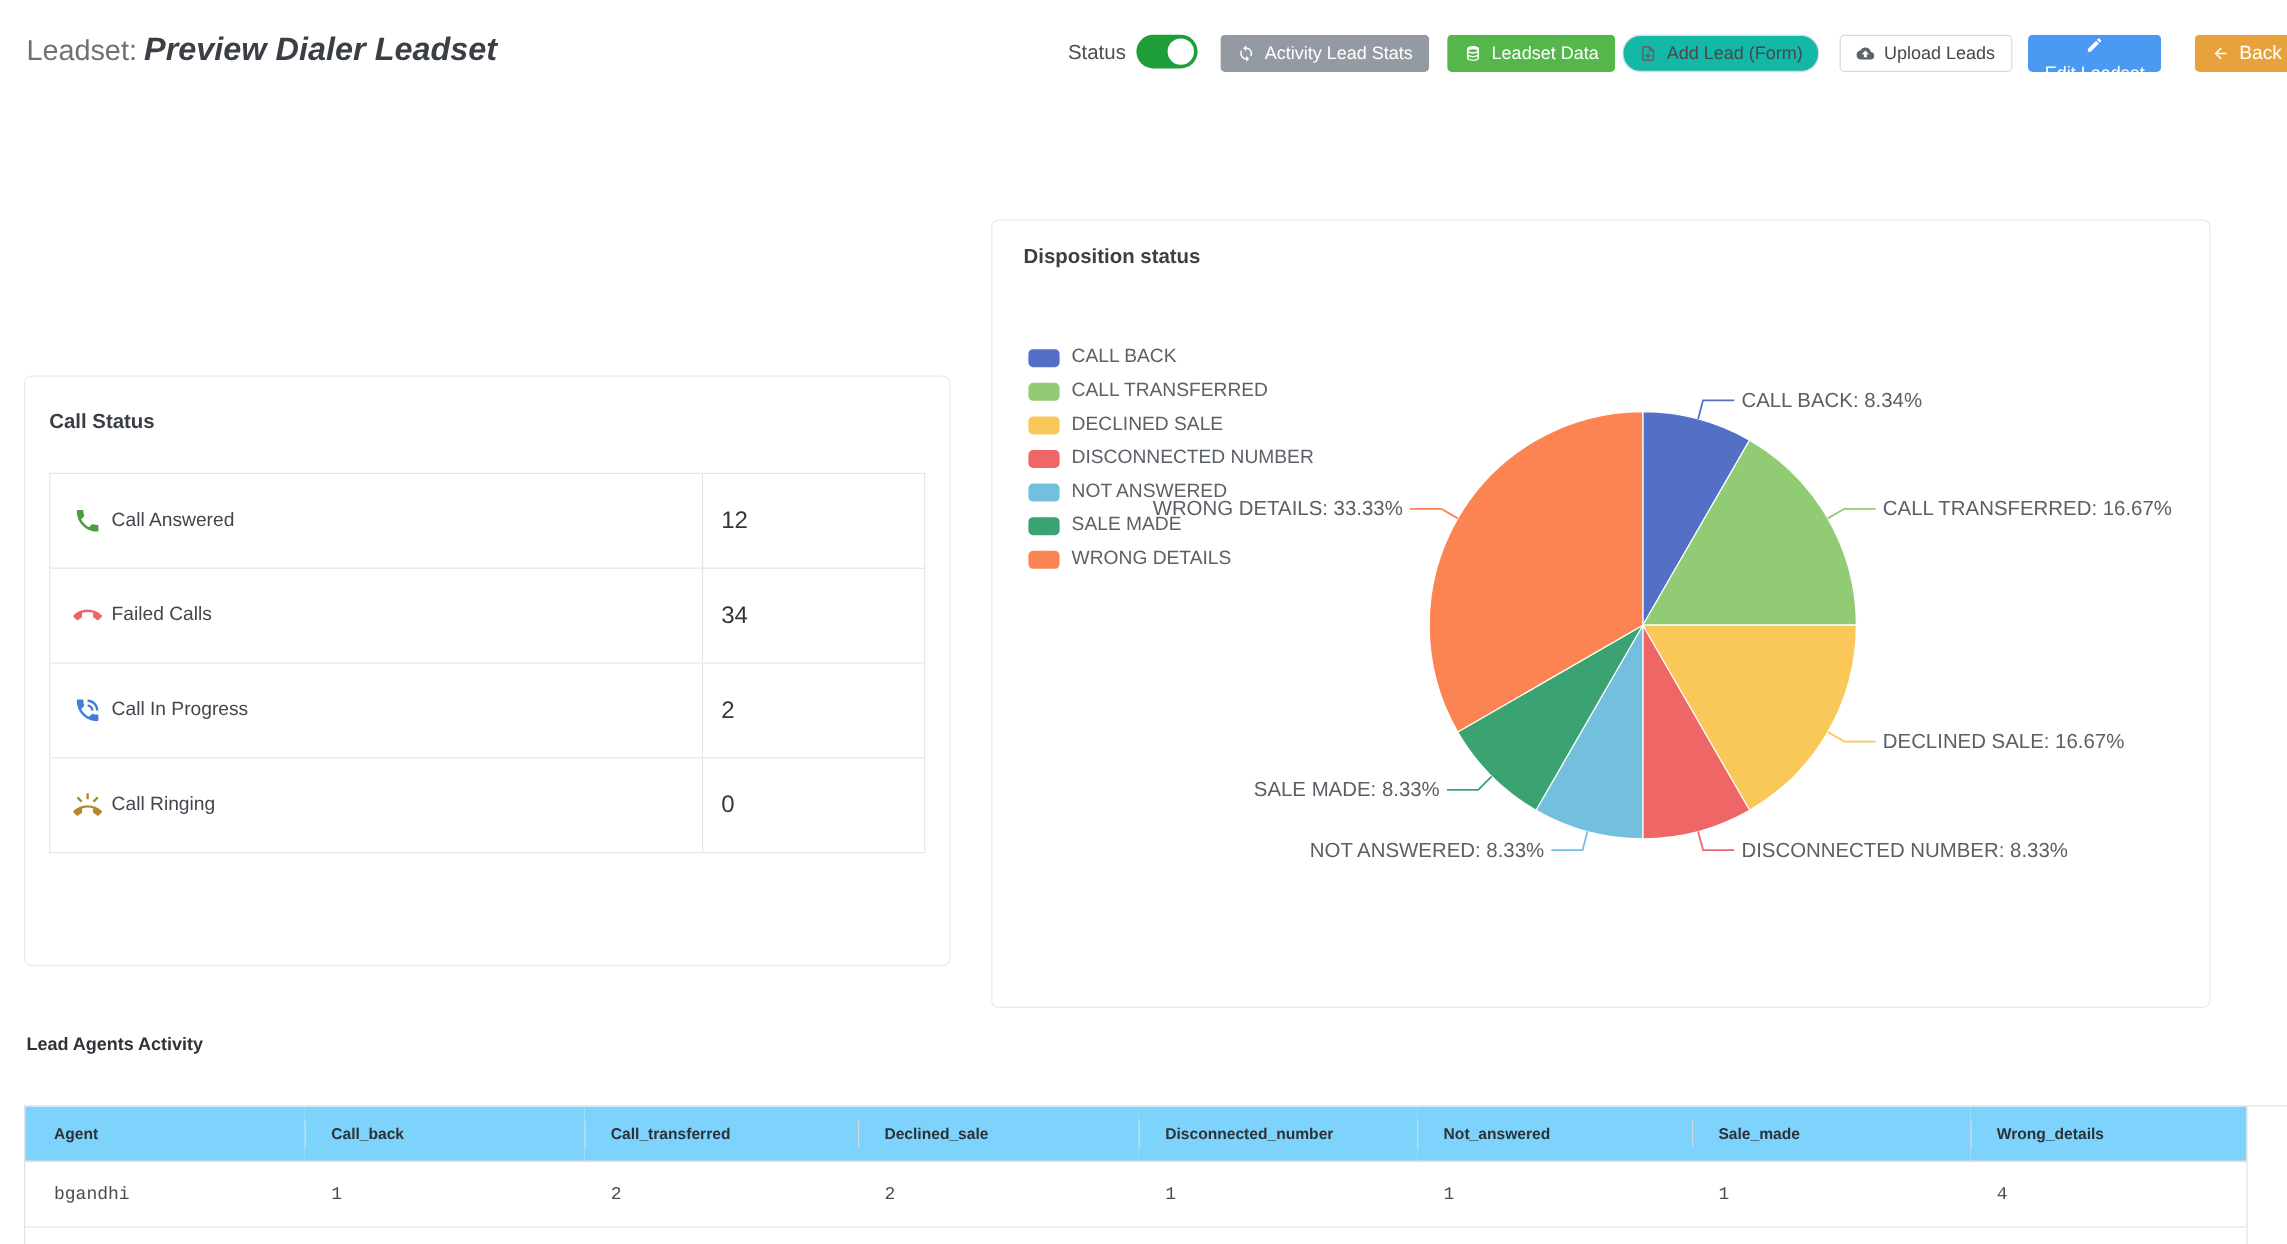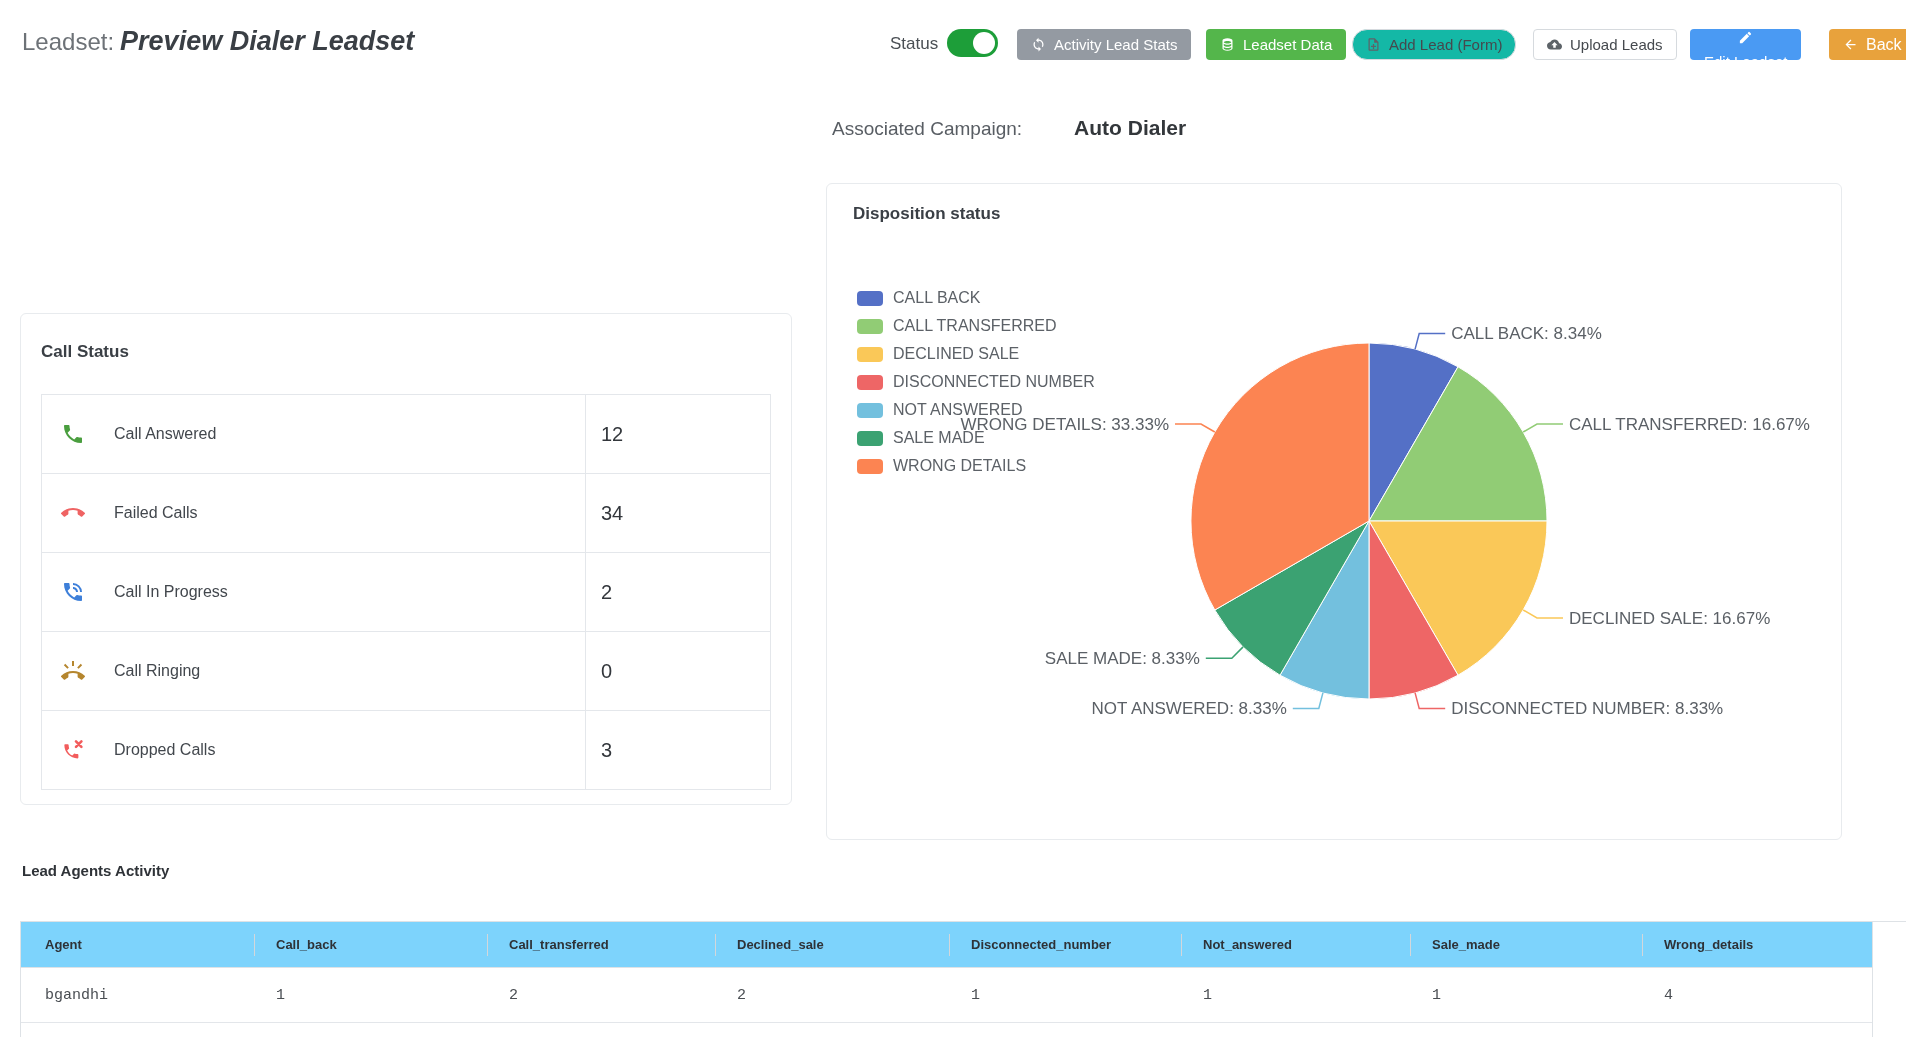--- a/index.html
+++ b/index.html
@@ -29,21 +29,21 @@
   .card-calls{left:20px;top:313px;width:770px;height:490px;}
   .card-dispo{left:826px;top:183px;width:1014px;height:655px;}
 
   .recycle-btn{position:absolute;right:23px;top:26px;height:30px;border-radius:4px;background:#959ba3;color:#fff;border:none;font-size:14px;display:flex;align-items:center;gap:7px;padding:0 12px;cursor:pointer;font-family:inherit;}
   .stat{position:absolute;top:84px;}
   .stat-label{font-size:16px;color:#6e747a;}
   .stat-value{font-size:23px;color:#3c4045;margin-top:7px;}
 
   .cs-table{position:absolute;left:20px;top:80px;width:730px;border-collapse:collapse;}
   .cs-table td{border:1px solid #e4e7eb;height:76px;}
-  .cs-lab{display:flex;align-items:center;gap:29px;padding-left:18px;font-size:16px;color:#42474d;}
+  .cs-lab{display:flex;align-items:center;gap:8px;padding-left:18px;font-size:16px;color:#42474d;}
   .cs-lab svg{width:24px;height:24px;fill:currentColor;}
   .cs-val{width:168px;padding-left:15px;font-size:20px;color:#33373c;}
 
   
   .campaign{position:absolute;left:832px;top:116px;font-size:19px;color:#585d63;white-space:nowrap;}
   .campaign b{font-size:21px;color:#33373b;font-weight:700;margin-left:52px;}
 
   
   .legend{position:absolute;left:30px;top:104px;display:flex;flex-direction:column;gap:8px;}
   .legend-item{display:flex;align-items:center;height:20px;cursor:pointer;}
@@ -157,41 +157,24 @@
             <td>
               <div class="cs-lab" style="color:#b5862e">
                 <svg viewBox="0 0 24 24">
                   <path d="M23.71 16.67C20.66 13.78 16.54 12 12 12S3.34 13.78.29 16.67c-.18.18-.29.43-.29.71 0 .28.11.53.29.71l2.48 2.48c.18.18.43.29.71.29.27 0 .52-.11.7-.28.79-.74 1.69-1.36 2.66-1.85.33-.16.56-.5.56-.9v-3.1c1.45-.48 3-.73 4.6-.73s3.15.25 4.6.72v3.1c0 .39.23.74.56.9.98.49 1.87 1.12 2.66 1.85.18.18.43.28.7.28.28 0 .53-.11.71-.29l2.48-2.48c.18-.18.29-.43.29-.71 0-.28-.11-.53-.29-.7zM21.16 6.26l-1.41-1.41-3.56 3.55 1.41 1.41 3.56-3.55zM13 2h-2v5h2V2zM6.4 9.81 7.81 8.4 4.26 4.84 2.84 6.26 6.4 9.81z"></path>
                 </svg>
                 <span style="color:#42474d">Call Ringing</span>
               </div>
             </td>
             <td class="cs-val">0</td>
           </tr>
-          <tr>
-            <td>
-              <div class="cs-lab" style="color:#f25c5c">
-                <svg viewBox="0 0 24 24">
-                  <g transform="translate(1,4) scale(0.78)">
-                    <path d="M6.62 10.79c1.44 2.83 3.76 5.14 6.59 6.59l2.2-2.2c.27-.27.67-.36 1.02-.24 1.12.37 2.33.57 3.57.57.55 0 1 .45 1 1V20c0 .55-.45 1-1 1-9.39 0-17-7.61-17-17 0-.55.45-1 1-1h3.5c.55 0 1 .45 1 1 0 1.25.2 2.45.57 3.57.11.35.03.74-.25 1.02l-2.2 2.2z"></path>
-                  </g>
-                  <path d="M15 3.4 20.4 8.8M20.4 3.4 15 8.8" stroke="currentColor" stroke-width="2.6" stroke-linecap="round" fill="none"></path>
-                </svg>
-                <span style="color:#42474d">Dropped Calls</span>
-              </div>
-            </td>
-            <td class="cs-val">3</td>
-          </tr>
         </tbody>
     </table>
   </div>
 
-  <div class="campaign">
-    <span>Associated Campaign:</span><b>Auto Dialer</b>
-  </div>
 
   <div class="card card-dispo">
     <h2 style="left:26px;top:20px">Disposition status</h2>
     <div class="legend" id="dispo-legend">
         <div class="legend-item">
           <span class="legend-swatch" style="background:#5470c6"></span>
           <span class="legend-text">CALL BACK</span>
         </div>
         <div class="legend-item">
           <span class="legend-swatch" style="background:#91cc75"></span>

